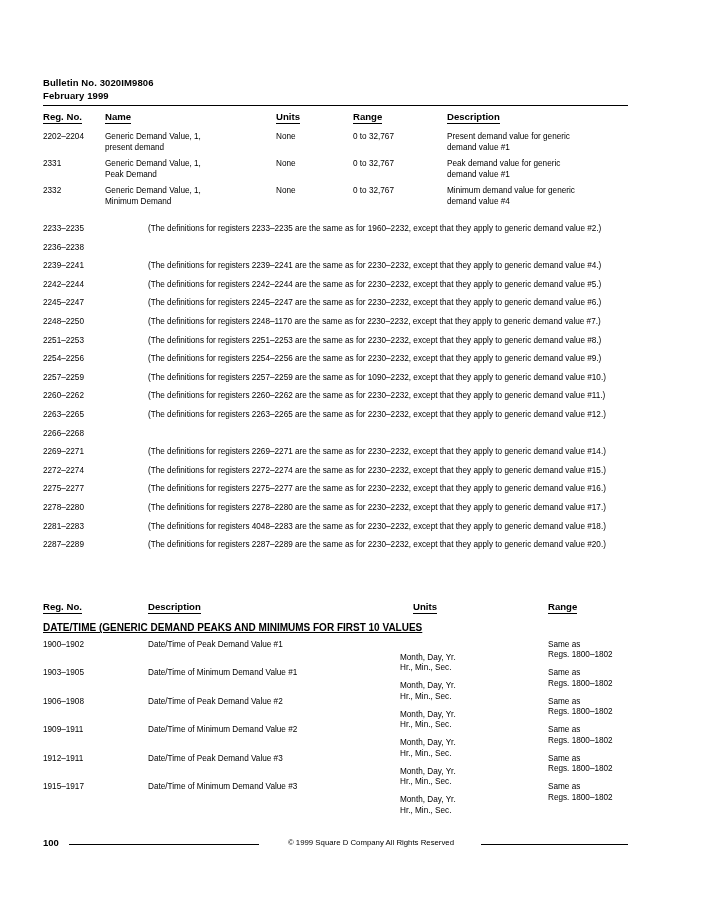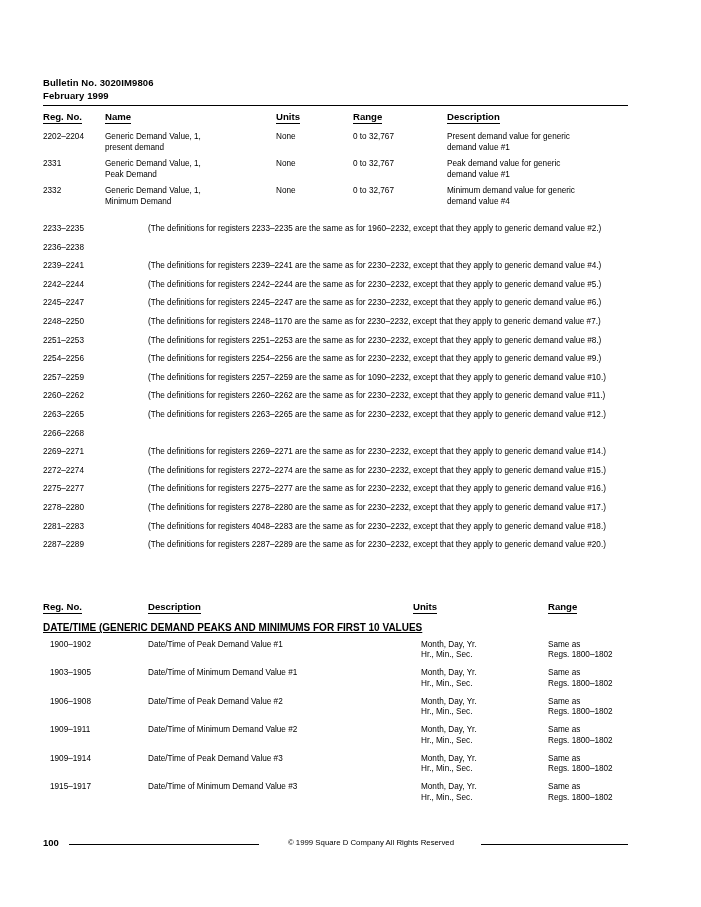--- a/index.html
+++ b/index.html
@@ -146,23 +146,23 @@
     position: relative;
     font-size: 8.2px;
     line-height: 10.5px;
     margin-top: 6.5px;
     height: 22px;
   }
   .t2-row > div {
     position: absolute;
     top: 0;
   }
-  .t2-row .q-reg  { left: 7px; width: 100px; }
+  .t2-row .q-reg  { left: 0px; width: 100px; }
   .t2-row .q-desc { left: 105px; width: 262px; }
-  .t2-row .q-unit { left: 378px; width: 130px; }
+  .t2-row .q-unit { left: 357px; width: 130px; margin-top: 13px; }
   .t2-row .q-rang { left: 505px; width: 130px; }
 
   
   .footer {
     position: absolute;
     left: 43px;
     top: 836px;
     width: 585px;
     height: 16px;
   }
@@ -356,21 +356,21 @@
     </div>
     <div class="t2-row">
       <div class="q-reg">1909–1911</div>
       <div class="q-desc">Date/Time of Minimum Demand Value #2</div>
       <div class="q-unit" style="white-space:pre-line">Month, Day, Yr.
 Hr., Min., Sec.</div>
       <div class="q-rang" style="white-space:pre-line">Same as
 Regs. 1800–1802</div>
     </div>
     <div class="t2-row">
-      <div class="q-reg">1909–1914</div>
+      <div class="q-reg">1912–1911</div>
       <div class="q-desc">Date/Time of Peak Demand Value #3</div>
       <div class="q-unit" style="white-space:pre-line">Month, Day, Yr.
 Hr., Min., Sec.</div>
       <div class="q-rang" style="white-space:pre-line">Same as
 Regs. 1800–1802</div>
     </div>
     <div class="t2-row">
       <div class="q-reg">1915–1917</div>
       <div class="q-desc">Date/Time of Minimum Demand Value #3</div>
       <div class="q-unit" style="white-space:pre-line">Month, Day, Yr.

